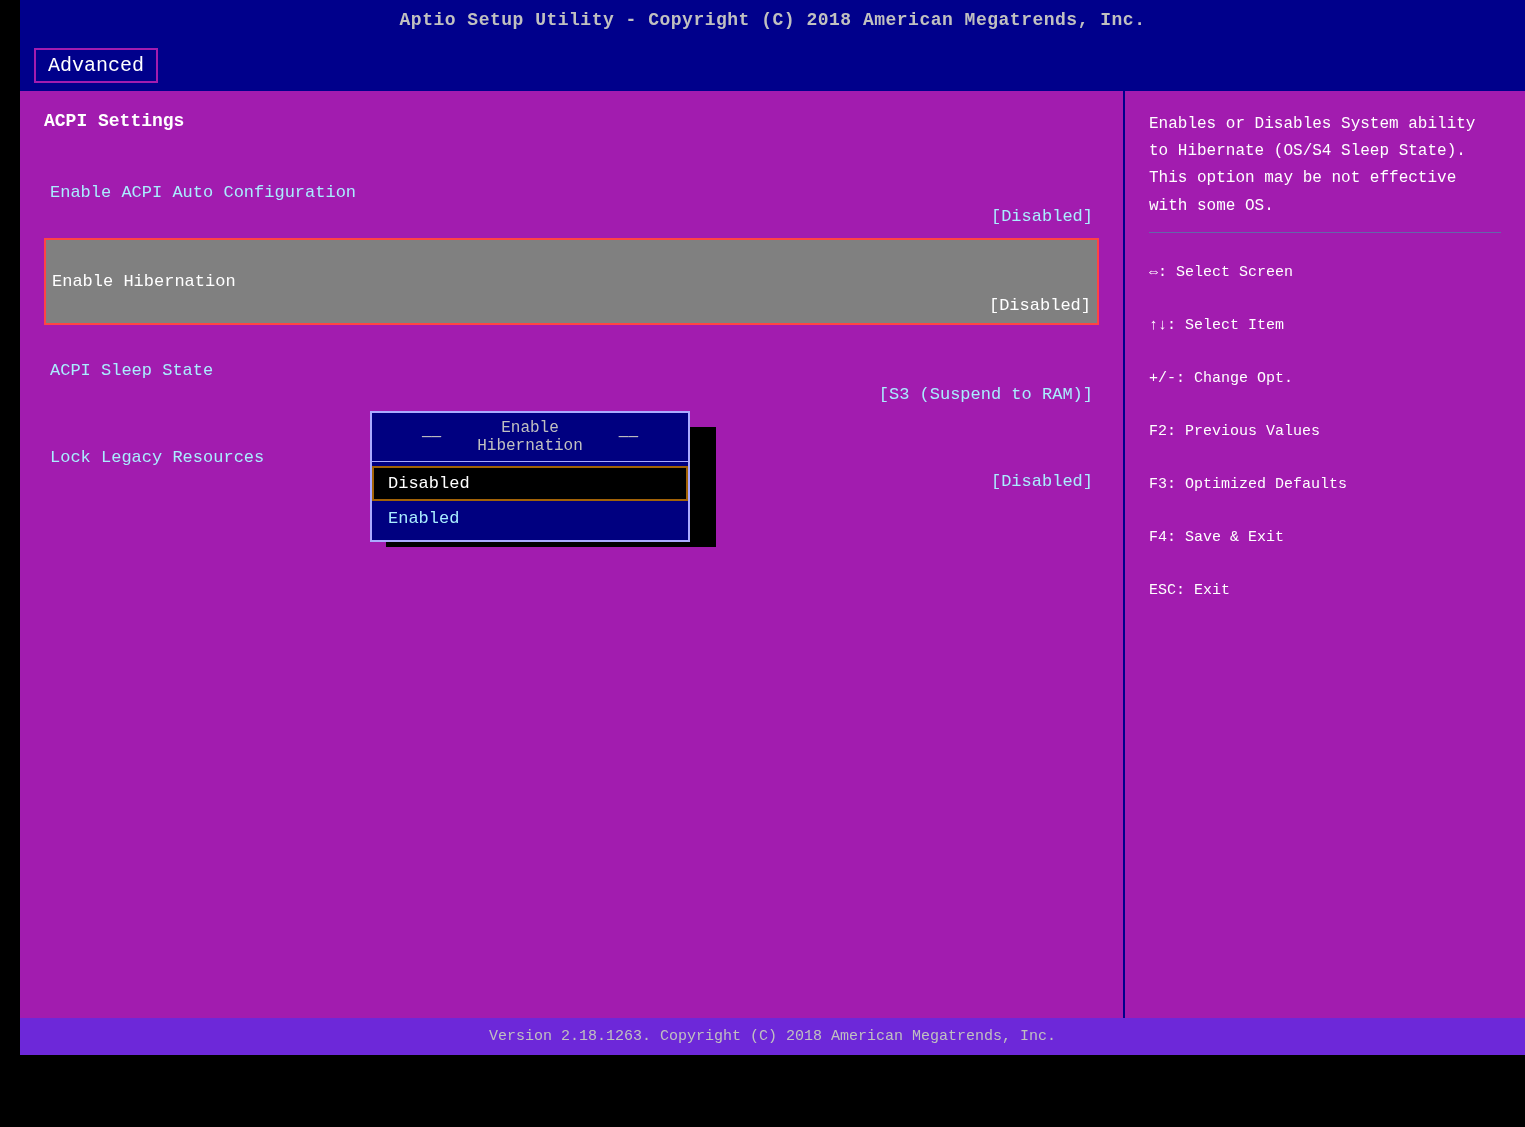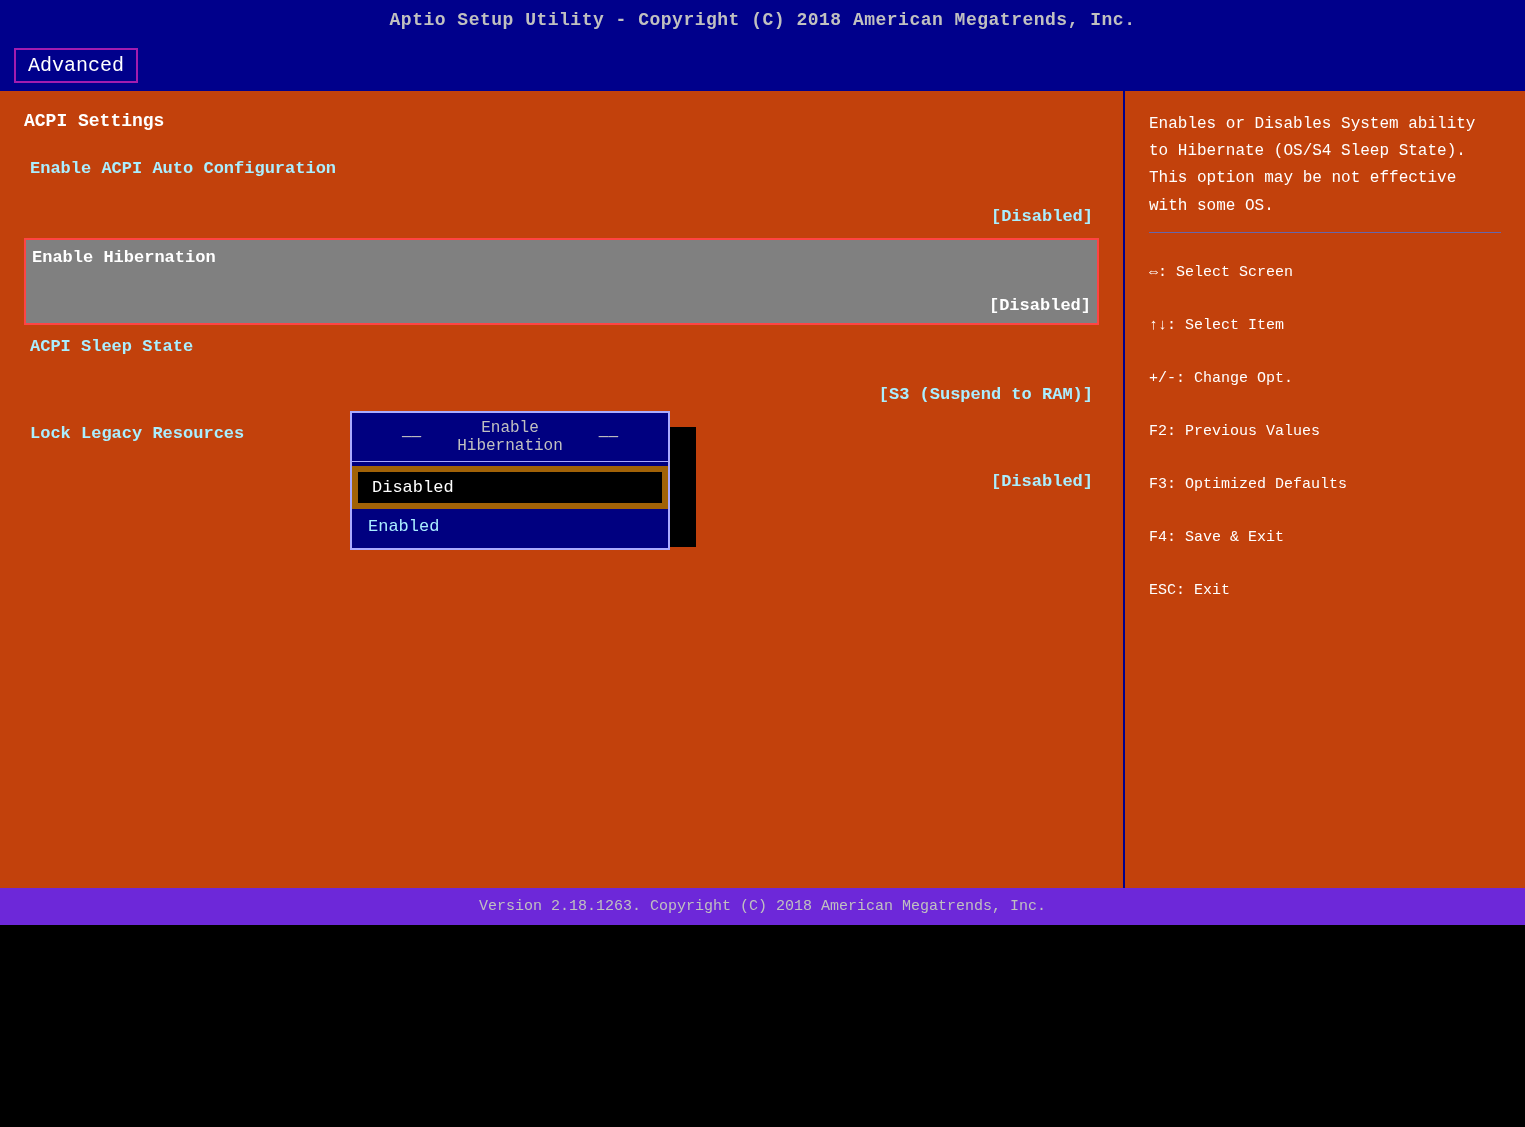--- a/index.html
+++ b/index.html
@@ -11,24 +11,25 @@
     body {
       width: 1525px;
       height: 1127px;
       background: #000;
       font-family: 'Courier New', Courier, monospace;
       overflow: hidden;
     }
 
     .screen {
       width: 1525px;
-      height: 925px;
+      height: 1055px;
       background: #000;
       display: flex;
       flex-direction: column;
+      padding-left: 20px;
     }
 
     .title-bar {
       background: #00008b;
       color: #c0c0c0;
       text-align: center;
       padding: 10px 0;
       font-size: 18px;
       font-weight: bold;
       letter-spacing: 0.5px;
@@ -46,21 +47,21 @@
       font-size: 20px;
       padding: 4px 12px;
       border: 2px solid #a21caf;
       cursor: pointer;
     }
 
     .main-content {
       flex: 1;
       display: flex;
       flex-direction: row;
-      background: #c2410c;
+      background: #a21caf;
     }
 
     .left-panel {
       flex: 1;
       padding: 20px 24px;
       position: relative;
     }
 
     .divider {
       width: 2px;
@@ -77,25 +78,25 @@
 
     .section-title {
       color: #fff;
       font-size: 18px;
       margin-bottom: 20px;
       font-weight: bold;
     }
 
     .setting-row {
       display: flex;
+      align-items: center;
       padding: 8px 6px;
       margin-bottom: 4px;
       color: #aef;
       font-size: 17px;
-      font-weight: bold;
     }
 
     .setting-row.highlighted {
       background: #808080;
       border: 2px solid #ff4444;
       color: #fff;
     }
 
     .setting-label {
       flex: 1;
@@ -149,21 +150,21 @@
     .dropdown-option {
       padding: 8px 16px;
       color: #aef;
       font-size: 17px;
       cursor: pointer;
     }
 
     .dropdown-option.selected {
       background: #000;
       color: #fff;
-      border: 6px solid #a16207;
+      border: 2px solid #a16207;
       padding: 6px 14px;
     }
 
     .dropdown-shadow {
       position: absolute;
       left: 366px;
       top: 336px;
       width: 330px;
       height: 120px;
       background: #000;

